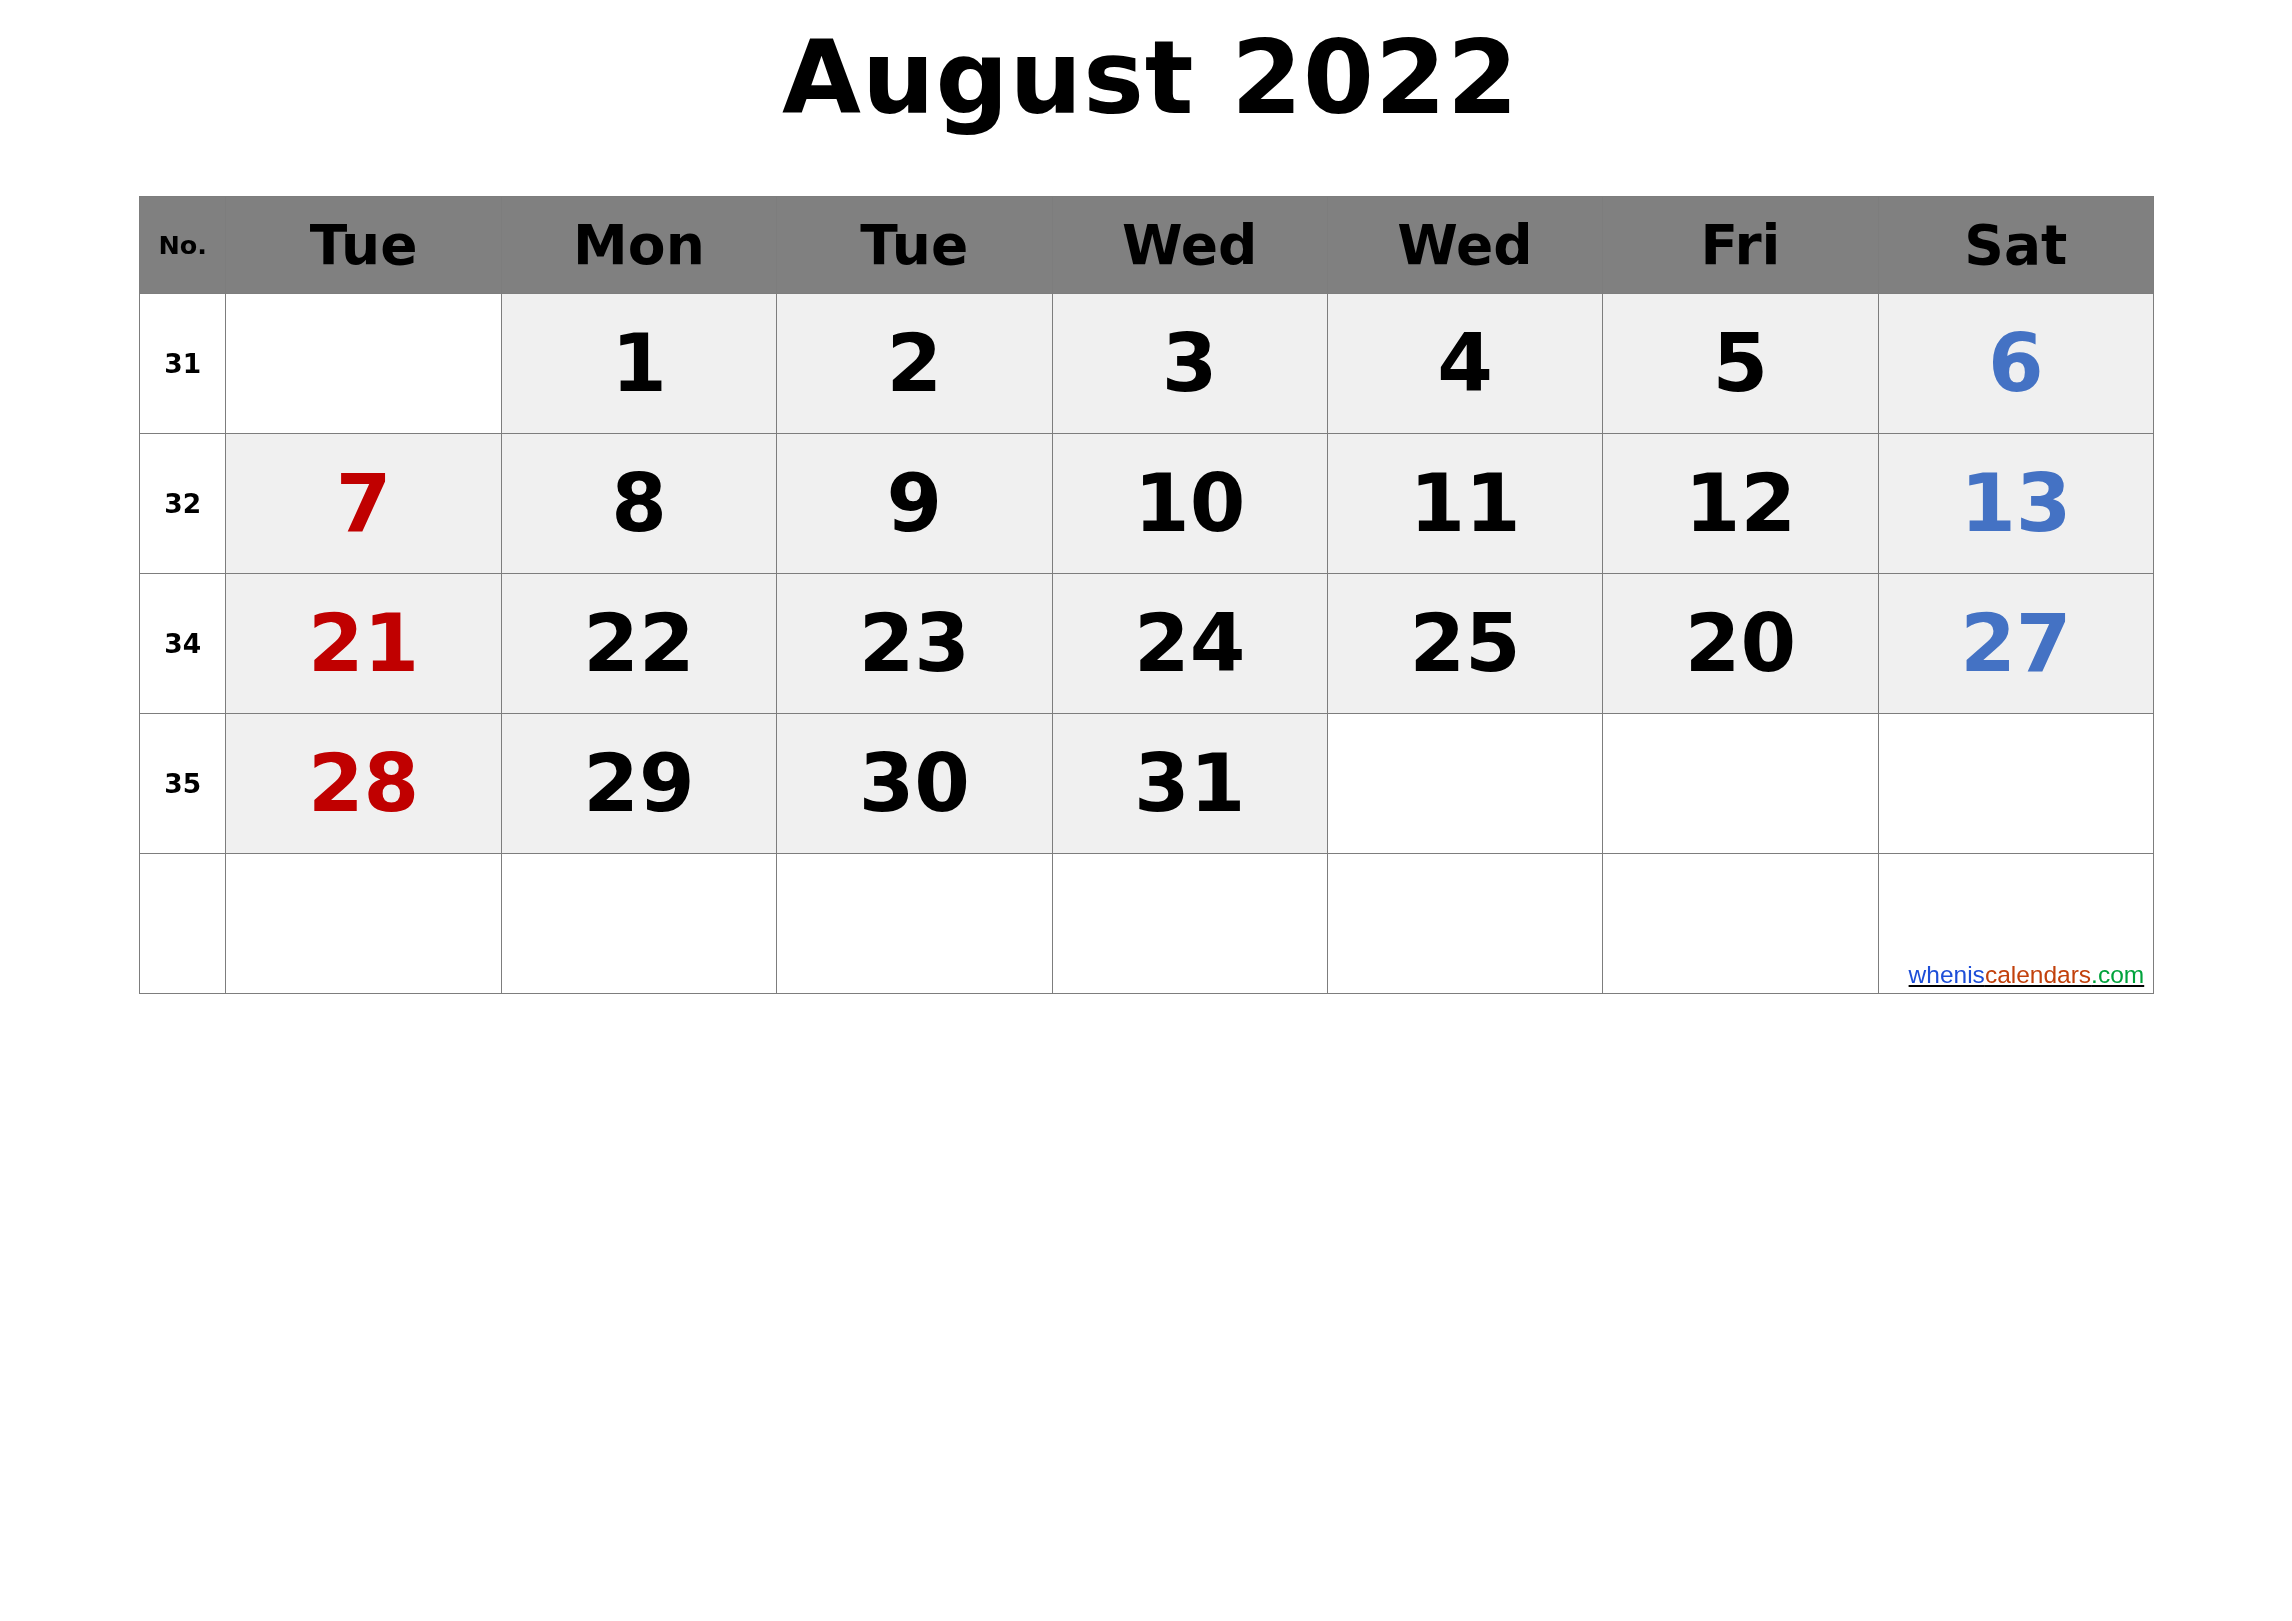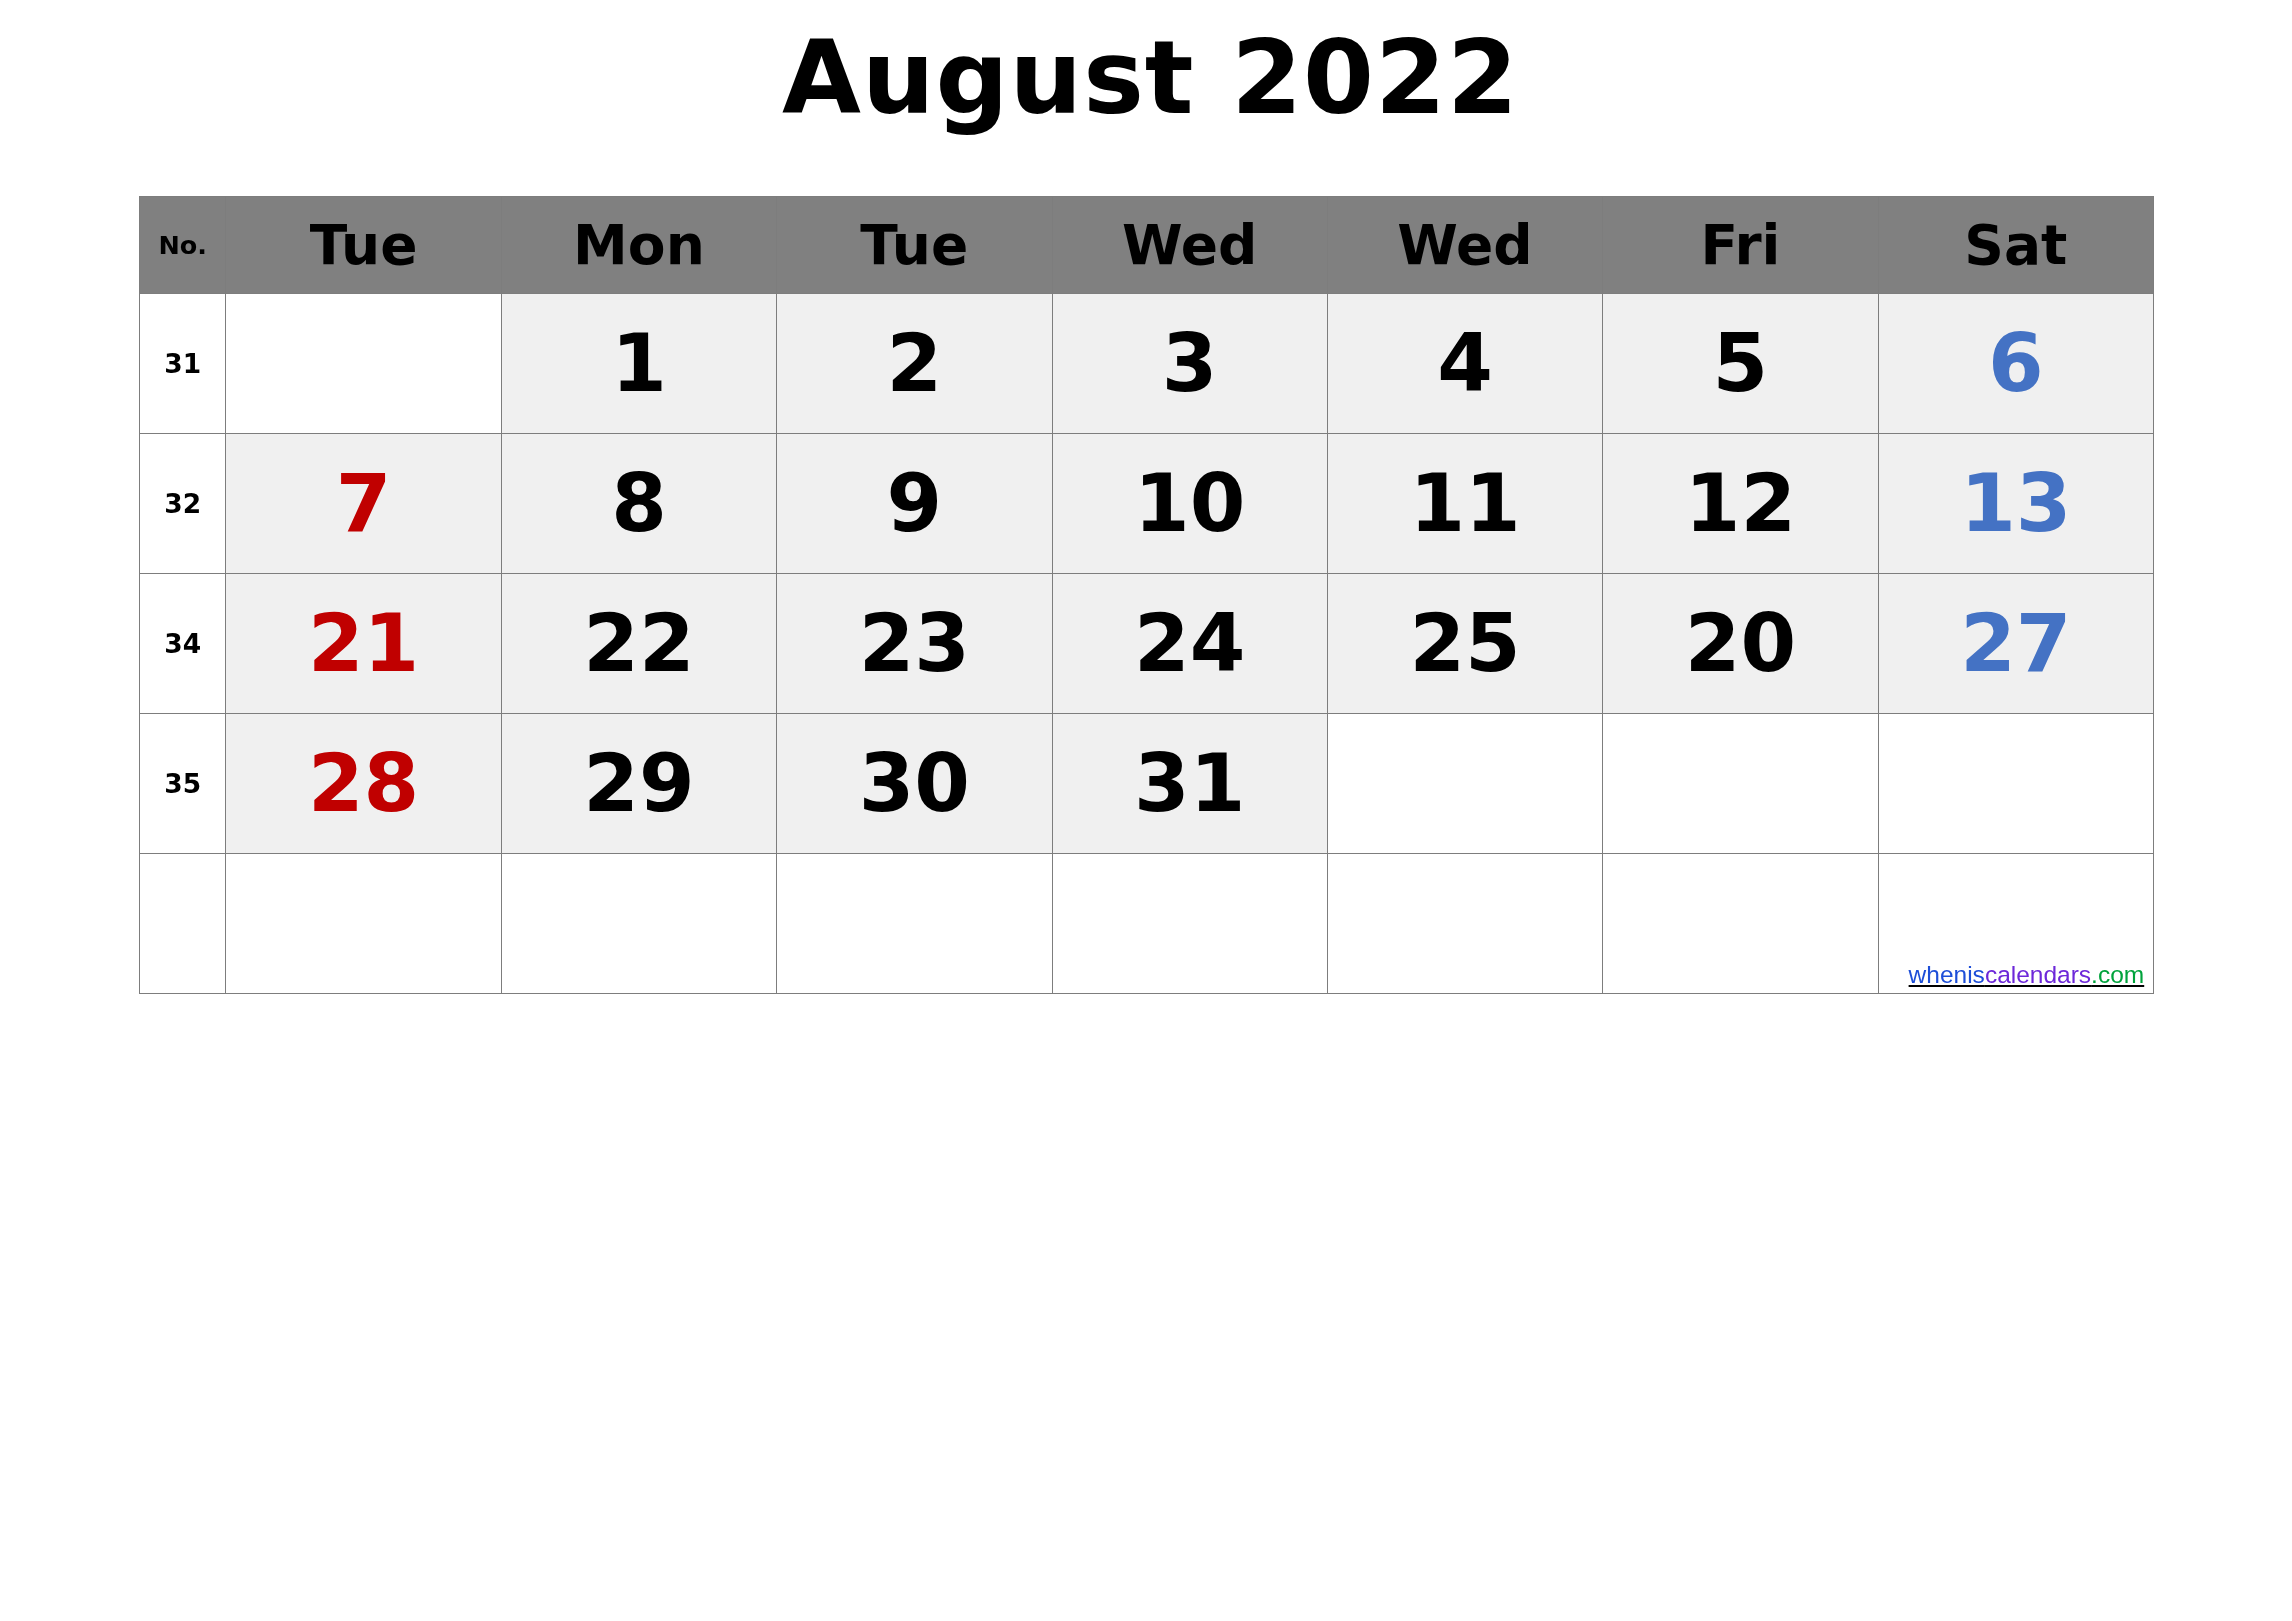--- a/index.html
+++ b/index.html
@@ -119,21 +119,21 @@
     right: 8.8px;
     bottom: 3.9px;
     font-family: "Liberation Sans", sans-serif;
     font-size: 24.5px;
     font-weight: 400;
     white-space: nowrap;
     text-decoration: underline;
     line-height: 1.1;
   }
   .wm-a { color: #1d4ed8; }
-  .wm-b { color: #6d28d9; }
+  .wm-b { color: #c2410c; }
   .wm-c { color: #00a33c; }
 </style>
 </head>
 <body>
 
 <div class="page">
 
   <div class="title">August 2022</div>
 
   <div class="cal-wrap">

